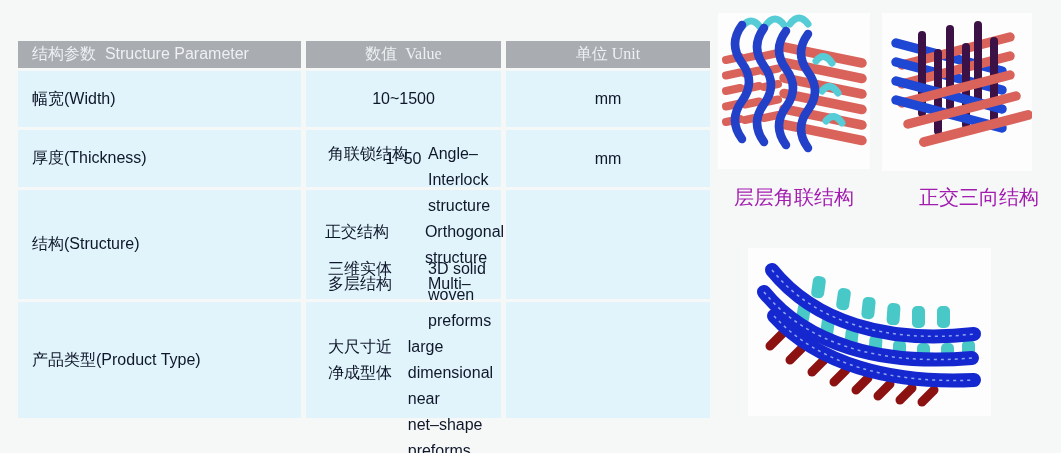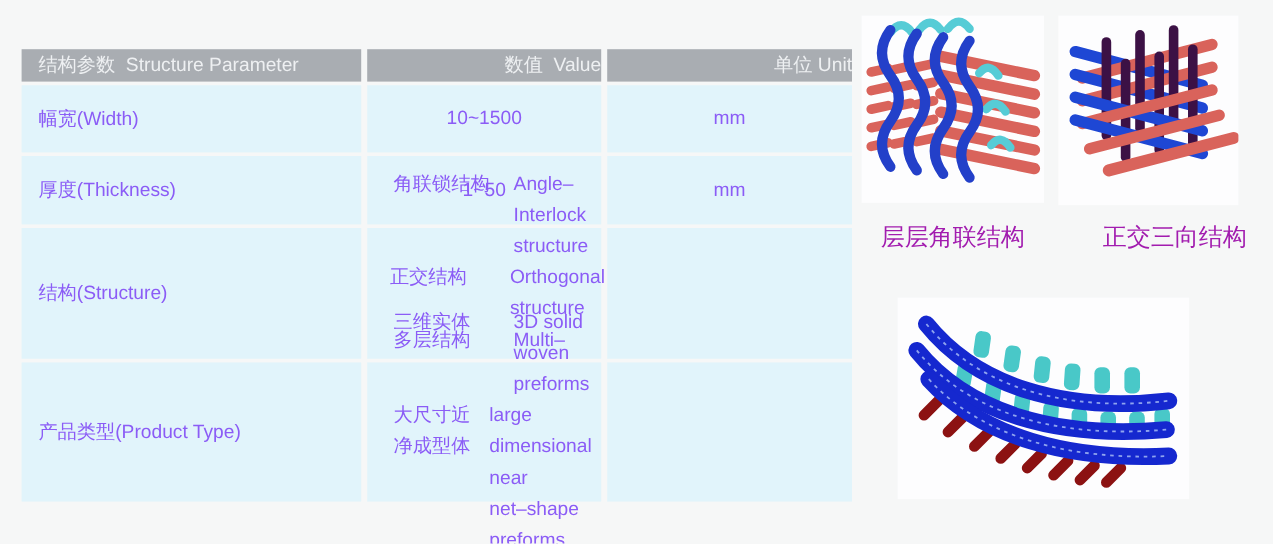--- a/index.html
+++ b/index.html
@@ -13,22 +13,22 @@
     position:absolute;left:18px;top:13px;
     display:grid;
     grid-template-columns:283px 195px 204px;
     grid-template-rows:55px 56px 57px 109px 116px;
     column-gap:5px;row-gap:3px;
   }
   .cell{display:flex;align-items:center;box-sizing:border-box;}
   .head{background:#a9adb2;color:#eef0f2;font-size:16px;margin-top:28px;}
   .head span{white-space:pre-wrap;}
   .head.first{justify-content:flex-start;padding-left:14px;}
-  .head.center{justify-content:flex-end;}
-  .body-cell{background:#e1f4fb;color:#8b5cf6;font-size:16px;}
+  .head.center{justify-content:center;font-family:Liberation Serif, serif;}
+  .body-cell{background:#e1f4fb;color:#0f172a;font-size:16px;}
   .param{justify-content:flex-start;padding-left:14px;}
   .val-center{justify-content:center;}
   .val-multi{
     flex-direction:column;align-items:center;justify-content:center;
     padding-left:22px;line-height:26px;font-size:16px;
   }
   .tline{display:flex;}
   .zh{min-width:100px;}
   .preline{white-space:pre-line;}
   

